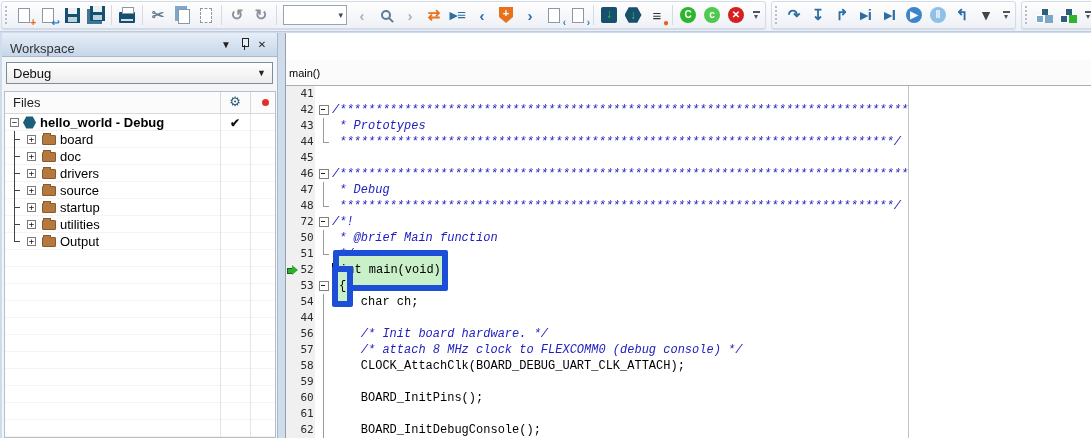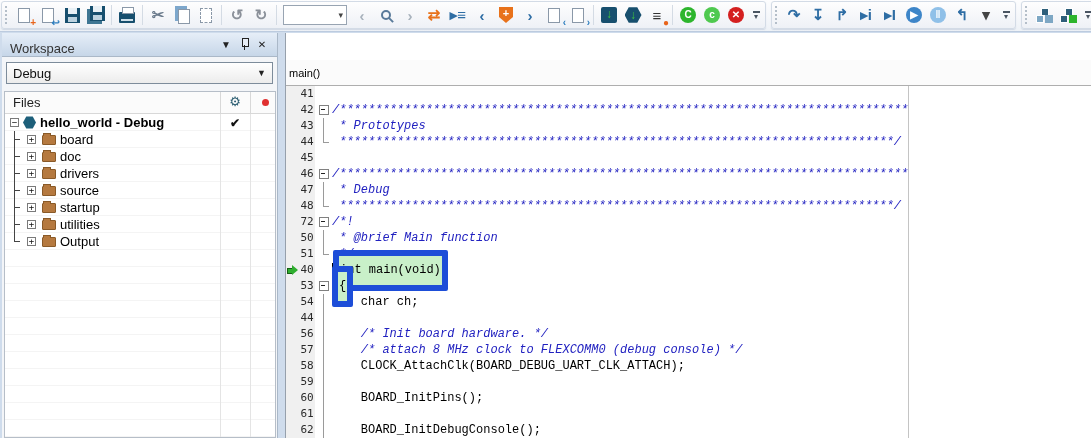--- a/index.html
+++ b/index.html
@@ -406,21 +406,21 @@
               <div class="cl">
                 <span class="lm"></span>
                 <span class="ln">51</span>
                 <span class="fold end"></span>
                 <span class="ct"><span class="seg cmt"> */</span></span>
               </div>
               <div class="cl">
                 <span class="lm">
                   <i class="xa"></i>
                 </span>
-                <span class="ln">40</span>
+                <span class="ln">52</span>
                 <span class="fold"></span>
                 <span class="ct"><i class="cursor"></i><span class="seg hl">int main(void)</span></span>
               </div>
               <div class="cl">
                 <span class="lm"></span>
                 <span class="ln">53</span>
                 <span class="fold start"></span>
                 <span class="ct"><span class="seg hl">{</span></span>
               </div>
               <div class="cl">

